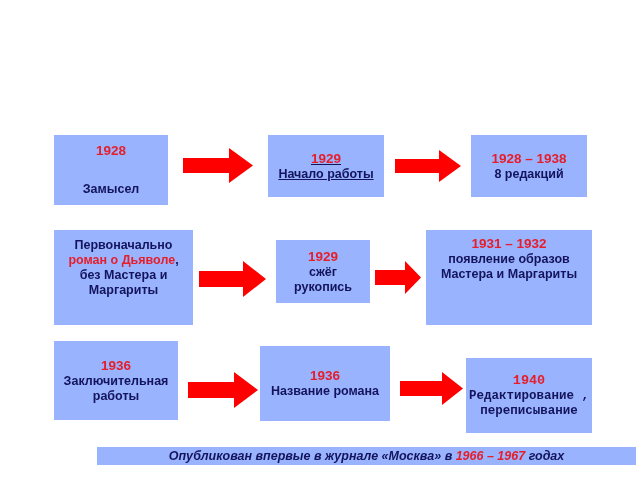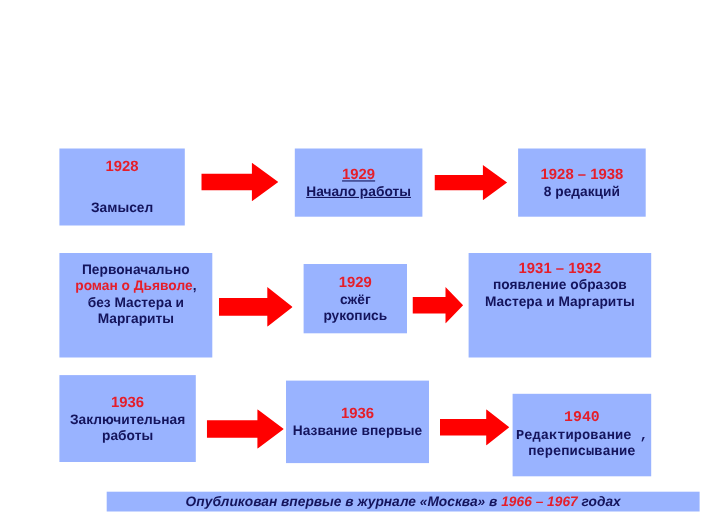--- a/index.html
+++ b/index.html
@@ -82,21 +82,21 @@
   <span>Заключительная</span>
   <span>работы</span>
 </div>
 <div class="arrow" style="left:188px;top:372px;width:70px;height:36px;">
   <svg viewBox="0 0 70 36" preserveAspectRatio="none">
       <polygon points="0,10 46,10 46,0 70,18 46,36 46,26 0,26" fill="#ff0000"></polygon>
     </svg>
 </div>
 <div class="box" style="left:260px;top:346px;width:130px;height:75px;">
   <span class="year">1936</span>
-  <span>Название впервые</span>
+  <span>Название романа</span>
 </div>
 <div class="arrow" style="left:400px;top:372px;width:63px;height:33px;">
   <svg viewBox="0 0 63 33" preserveAspectRatio="none">
       <polygon points="0,9 42,9 42,0 63,16.5 42,33 42,24 0,24" fill="#ff0000"></polygon>
     </svg>
 </div>
 <div class="box" style="left:466px;top:358px;width:126px;height:75px;font-family:Liberation Mono, monospace;">
   <span class="year">1940</span>
   <span>Редактирование ,</span>
   <span>переписывание</span>

